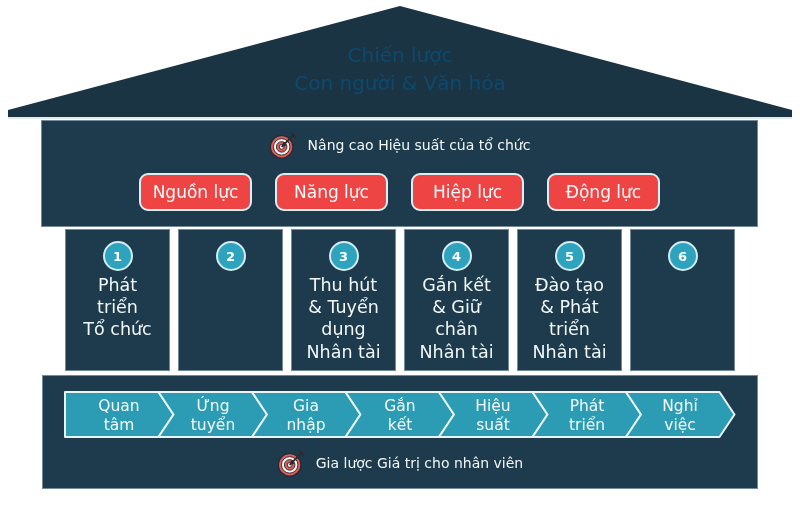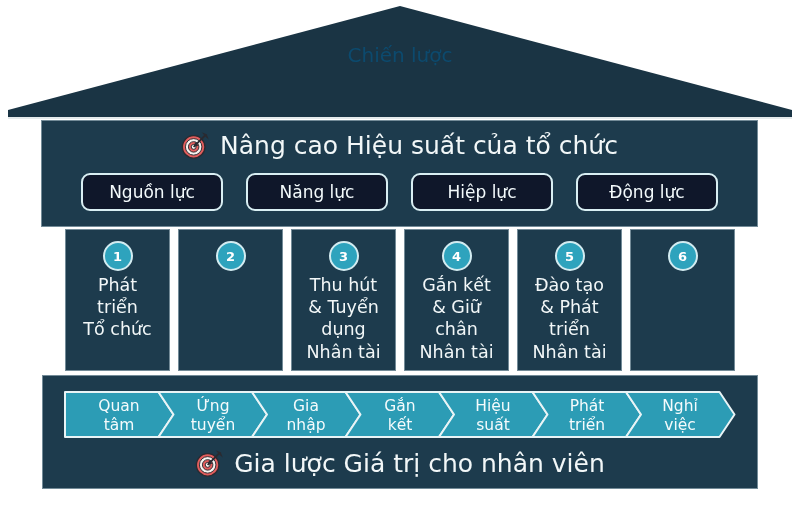--- a/index.html
+++ b/index.html
@@ -17,32 +17,32 @@
   }
 
   
   .band { position:absolute; background:#1d3b4d; box-sizing:border-box;
           border:1px solid rgba(186,206,215,.55); }
   .header-band { left:41px; top:120px; width:717px; height:107px; }
   .footer-band { left:42px; top:375px; width:716px; height:114px; }
 
   .band-title {
     display:flex; justify-content:center; align-items:center; gap:9px;
-    color:#f2f7f8; font-size:25px;
+    color:#f2f7f8; font-size:14px;
   }
   .header-band .band-title { margin-top:9px; }
   .footer-band .band-title { margin-top:10px; }
   .target-icon { display:inline-flex; width:30px; height:30px; }
 
   
   .buttons-row { display:flex; justify-content:center; gap:23px; margin-top:13px; }
   .pill-button {
-    width:142px; height:38px; box-sizing:border-box;
+    width:113px; height:38px; box-sizing:border-box;
     display:flex; align-items:center; justify-content:center;
-    background:#0f172a; border:2px solid #d9eff3; border-radius:9px;
+    background:#ef4444; border:2px solid #d9eff3; border-radius:9px;
     color:#f3fafc; font-size:17px;
   }
 
   
   .pillars { position:absolute; left:65px; top:229px; width:670px; height:142px;
              display:flex; justify-content:space-between; }
   .pillar {
     width:105px; height:142px; box-sizing:border-box;
     background:#1d3b4d; border:1px solid rgba(186,206,215,.55);
     display:flex; flex-direction:column; align-items:center;
@@ -70,20 +70,21 @@
 <body>
 
 <div class="canvas">
 
   <svg class="roof-svg" width="800" height="120" viewBox="0 0 800 120">
     <polygon points="400,6 792,110 792,117 8,117 8,110" fill="#1a3444"></polygon>
     <line x1="8" y1="118" x2="792" y2="118" stroke="#c9d6da" stroke-width="1.2"></line>
   </svg>
   <div class="roof-title">
     <div>Chiến lược</div>
+    <div>Con người &amp; Văn hóa</div>
   </div>
 
   <div class="band header-band">
     <div class="band-title">
       <span class="target-icon">
         <svg width="30" height="30" viewBox="0 0 32 32">
           <circle cx="13.5" cy="18" r="12" fill="#e35d5d" stroke="#2a2a30" stroke-width="1.4"></circle>
           <circle cx="13.5" cy="18" r="8.8" fill="#f7f3ef" stroke="#2a2a30" stroke-width="1"></circle>
           <circle cx="13.5" cy="18" r="5.6" fill="#e35d5d" stroke="#2a2a30" stroke-width="1"></circle>
           <circle cx="13.5" cy="18" r="2.6" fill="#f7f3ef" stroke="#2a2a30" stroke-width="1"></circle>

